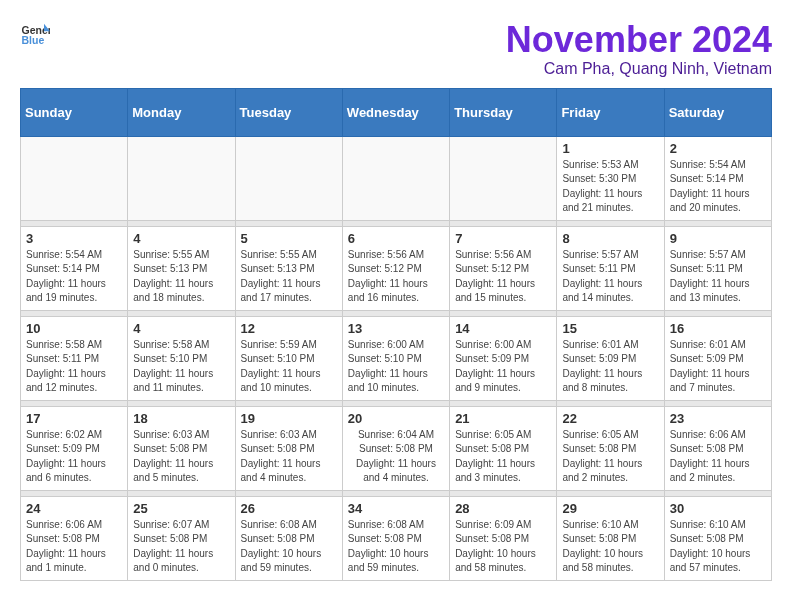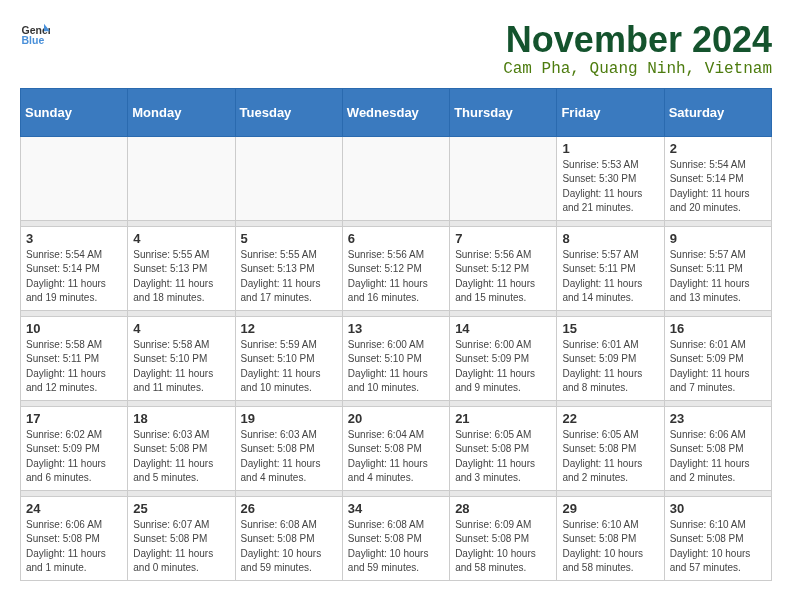--- a/index.html
+++ b/index.html
@@ -24,27 +24,26 @@
     .logo-icon {
       width: 30px;
       height: 30px;
     }
     .title-block {
       text-align: right;
     }
     .month-title {
       font-size: 36px;
       font-weight: bold;
-      color: #14532d;
+      color: #6d28d9;
       line-height: 1.1;
     }
     .location {
       font-size: 16px;
-      color: #4d7c0f;
-      font-family: Liberation Mono, monospace;
+      color: #4c1d95;
     }
     .calendar {
       width: 100%;
       border-collapse: collapse;
       border: 1px solid #ccc;
     }
     .calendar th {
       background-color: #3a7abf;
       color: #fff;
       font-size: 13px;
@@ -285,21 +284,21 @@
         </td>
         <td>
           <span class="day-number">19</span>
           <div class="day-info" style="white-space: pre-line;">Sunrise: 6:03 AM
 Sunset: 5:08 PM
 Daylight: 11 hours
 and 4 minutes.</div>
         </td>
         <td>
           <span class="day-number">20</span>
-          <div class="day-info" style="white-space: pre-line;">Sunrise: 6:04 AM
+          <div class="day-info" style="white-space: pre-line; text-align: center;">Sunrise: 6:04 AM
 Sunset: 5:08 PM
 Daylight: 11 hours
 and 4 minutes.</div>
         </td>
         <td>
           <span class="day-number">21</span>
           <div class="day-info" style="white-space: pre-line;">Sunrise: 6:05 AM
 Sunset: 5:08 PM
 Daylight: 11 hours
 and 3 minutes.</div>

